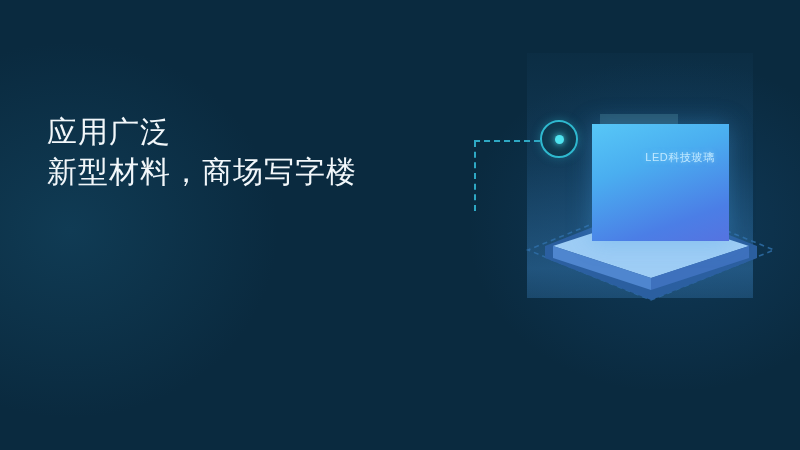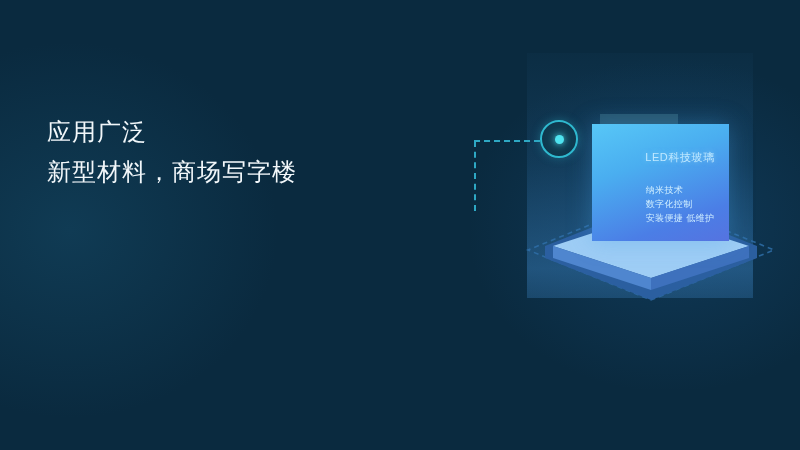--- a/index.html
+++ b/index.html
@@ -30,21 +30,21 @@
         rgba(38,95,140,0.06) 0%,
         rgba(45,110,165,0.20) 45%,
         rgba(62,135,200,0.42) 88%,
         rgba(62,135,200,0.30) 100%);
     pointer-events:none;
   }
 
   
   .copy{position:absolute;left:47px;top:112px;width:400px;}
   .headline{
-    color:#f2f7fa;font-size:24px;line-height:40px;font-weight:400;
+    color:#f2f7fa;font-size:30px;line-height:40px;font-weight:400;
     letter-spacing:1px;white-space:nowrap;
   }
   .headline .l2{display:block;}
   .body-copy{
     margin-top:14px;color:#9fb9cc;font-size:12px;line-height:23px;
     width:330px;letter-spacing:.3px;
   }
 
   
   .badge-wrap{position:absolute;left:443px;top:208px;width:66px;height:66px;}
@@ -148,20 +148,15 @@
       <polygon points="131,18 229,50 131,82 33,50" fill="#9ecdf5"></polygon>
       <polygon points="33,50 131,82 131,94 33,62" fill="#4f86cf"></polygon>
       <polygon points="229,50 131,82 131,94 229,62" fill="#3e71bd"></polygon>
     </svg>
   </div>
 
   <div class="back-panel"></div>
 
   <div class="glass">
     <div class="glass-title">LED科技玻璃</div>
-    <ul class="glass-list">
-      <li>纳米技术</li>
-      <li>数字化控制</li>
-      <li>安装便捷 低维护</li>
-    </ul>
   </div>
 
 </div>
 
 </body></html>

